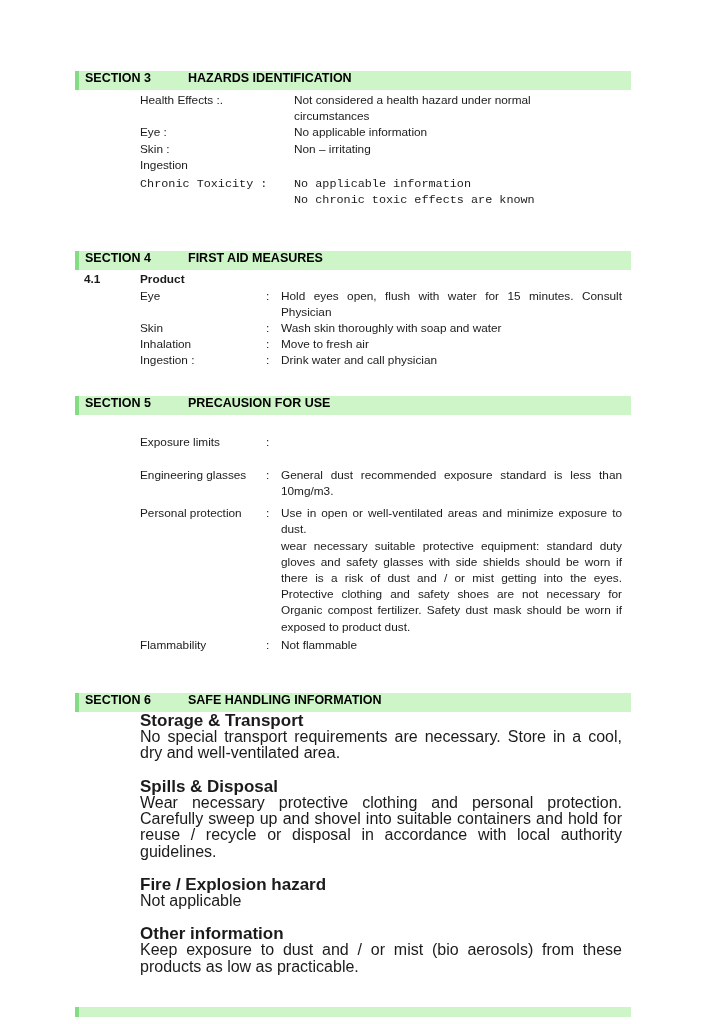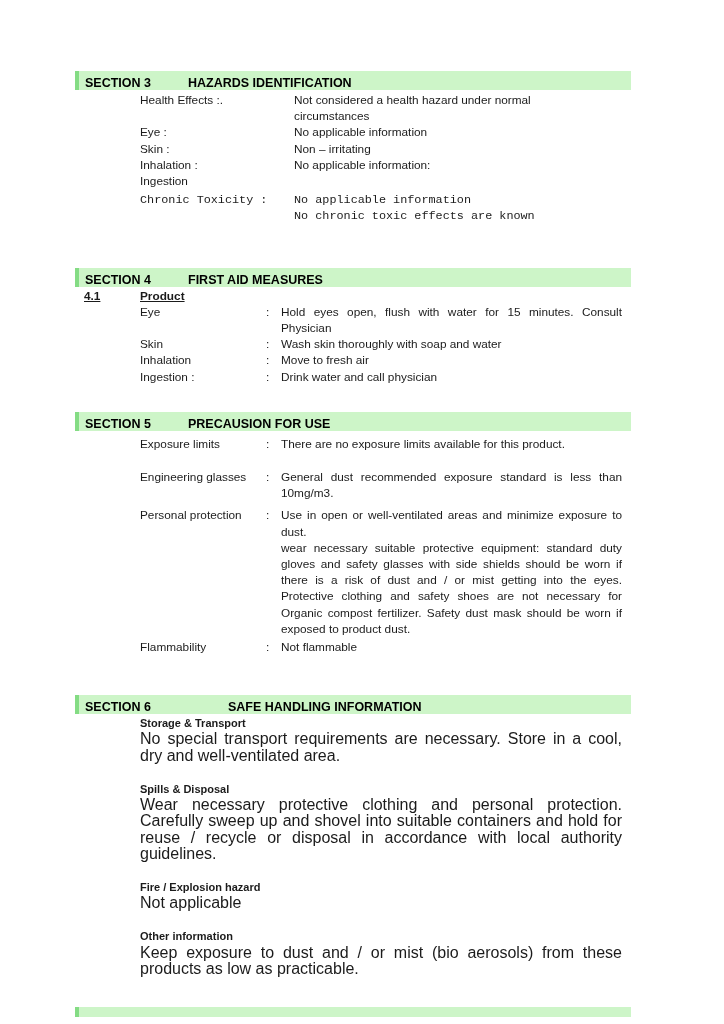--- a/index.html
+++ b/index.html
@@ -8,21 +8,21 @@
     width:724px; height:1024px;
     background:#ffffff;
     font-family:"Liberation Sans", sans-serif;
     color:#1b1b1b;
     overflow:hidden;
   }
   .content { position:absolute; left:75px; top:71px; width:556px; }
 
   
   .sec-header {
-    display:flex; align-items:flex-end; box-sizing:border-box;
+    display:flex; align-items:flex-start; box-sizing:border-box;
     background:#cdf5c8;
     border-left:4px solid #84dc84;
     height:19px; padding-left:6px;
     font-weight:700; font-size:12.5px; color:#000;
   }
   .sec-header .sec-no { width:103px; flex:0 0 103px; }
   .sec-header .sec-title { flex:1; }
 
   
   .body-text { font-size:11.8px; line-height:16.2px; }
@@ -33,41 +33,41 @@
   .s3-row .val { width:268px; }
   .s3-pad-top { padding-top:3px;font-family:Liberation Mono, monospace; }
 
   
   .lcv-row { display:flex; padding-left:65px; }
   .lcv-row .lbl { flex:0 0 126px; }
   .lcv-row .colon { flex:0 0 15px; text-align:left; }
   .lcv-row .val { width:341px; }
   .just { text-align:justify; }
 
-  .s4-sub { display:flex; padding-left:9px; font-weight:700;text-decoration:underline; }
+  .s4-sub { display:flex; padding-left:9px; font-weight:700; }
   .s4-sub .no { flex:0 0 56px; }
 
   .gap-after-s3 { margin-top:43px; }
   .gap-after-s4 { margin-top:27px; }
-  .gap-after-s5 { margin-top:40px;gap:40px; }
+  .gap-after-s5 { margin-top:40px; }
 
   .s5-row-gap { margin-top:17px; }
   .s5-extra { width:341px; margin-left:206px; text-align:justify; }
   .s5-flam { margin-top:2px; }
 
   
   .s6-block { padding-left:65px; width:482px; }
-  .s6-heading { font-weight:700; font-size:11px; line-height:16.2px; }
+  .s6-heading { font-weight:700; font-size:17px; line-height:16.2px; }
   .s6-body { font-size:16px; line-height:16.2px; text-align:justify; }
   .s6-body.single { text-align:left; }
   .s6-gap { margin-top:17px; }
 
   .sec3-rows { padding-top:2px; }
   .sec4-body { padding-top:1px; }
-  .sec5-body { padding-top:2px; }
+  .sec5-body { padding-top:16px; }
   .sec6-body { padding-top:1px; }
 
   
   .bottom-bar {
     position:absolute; left:75px; bottom:7px;
     width:556px; height:10px;
     background:#cdf5c8; border-left:4px solid #84dc84;
     box-sizing:border-box;
   }
 </style>
@@ -86,24 +86,20 @@
         <span class="lbl">Health Effects :.</span>
         <span class="val">Not considered a health hazard under normal circumstances</span>
       </div>
       <div class="s3-row">
         <span class="lbl">Eye :</span>
         <span class="val">No applicable information</span>
       </div>
       <div class="s3-row">
         <span class="lbl">Skin :</span>
         <span class="val">Non – irritating</span>
-      </div>
-      <div class="s3-row">
-        <span class="lbl">Inhalation :</span>
-        <span class="val">No applicable information:</span>
       </div>
       <div class="s3-row">
         <span class="lbl">Ingestion</span>
         <span class="val"></span>
       </div>
       <div class="s3-row s3-pad-top">
         <span class="lbl">Chronic Toxicity :</span>
         <span class="val">
           <span style="display:block;">No applicable information</span>
           <span style="display:block;">No chronic toxic effects are known</span>
@@ -143,21 +139,20 @@
     </div>
 
     <div class="sec-header gap-after-s4">
       <span class="sec-no">SECTION 5</span>
       <span class="sec-title">PRECAUSION FOR USE</span>
     </div>
     <div class="body-text sec5-body">
       <div class="lcv-row" style="margin-top:3px;">
         <span class="lbl">Exposure limits</span>
         <span class="colon">:</span>
-        <span class="val">There are no exposure limits available for this product.</span>
       </div>
       <div class="lcv-row s5-row-gap">
         <span class="lbl">Engineering glasses</span>
         <span class="colon">:</span>
         <span class="val just">General dust recommended exposure standard is less than 10mg/m3.</span>
       </div>
       <div class="lcv-row" style="margin-top:6px;">
         <span class="lbl">Personal protection</span>
         <span class="colon">:</span>
         <span class="val just">Use in open or well-ventilated areas and minimize exposure to dust.</span>

